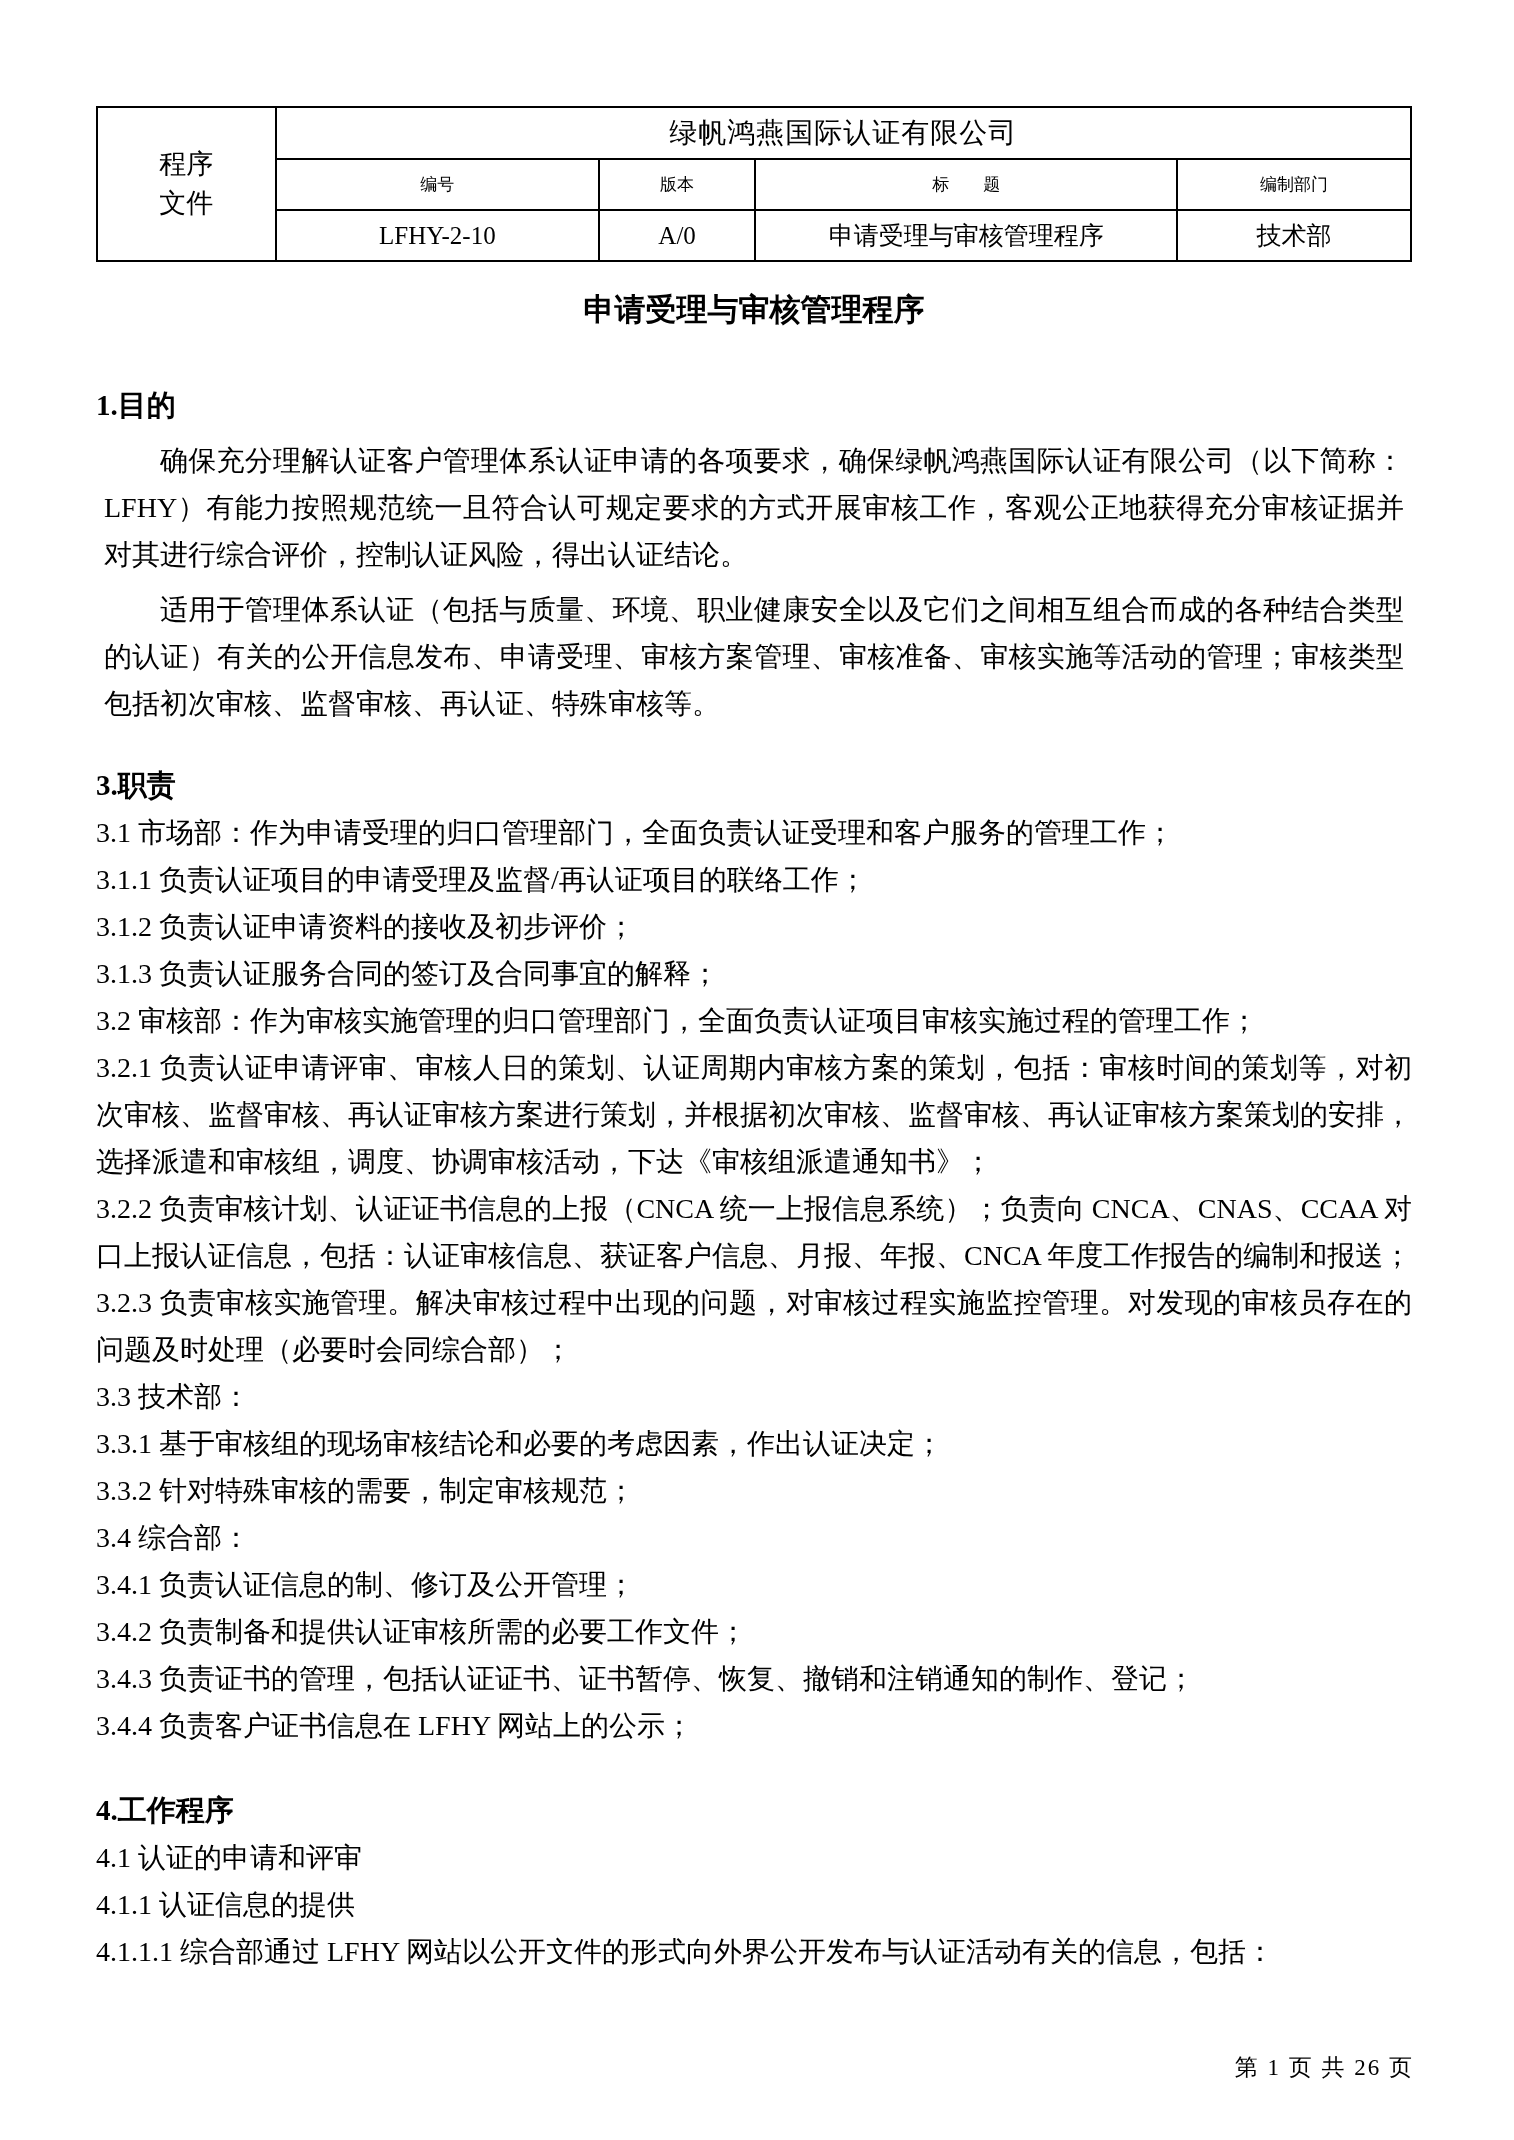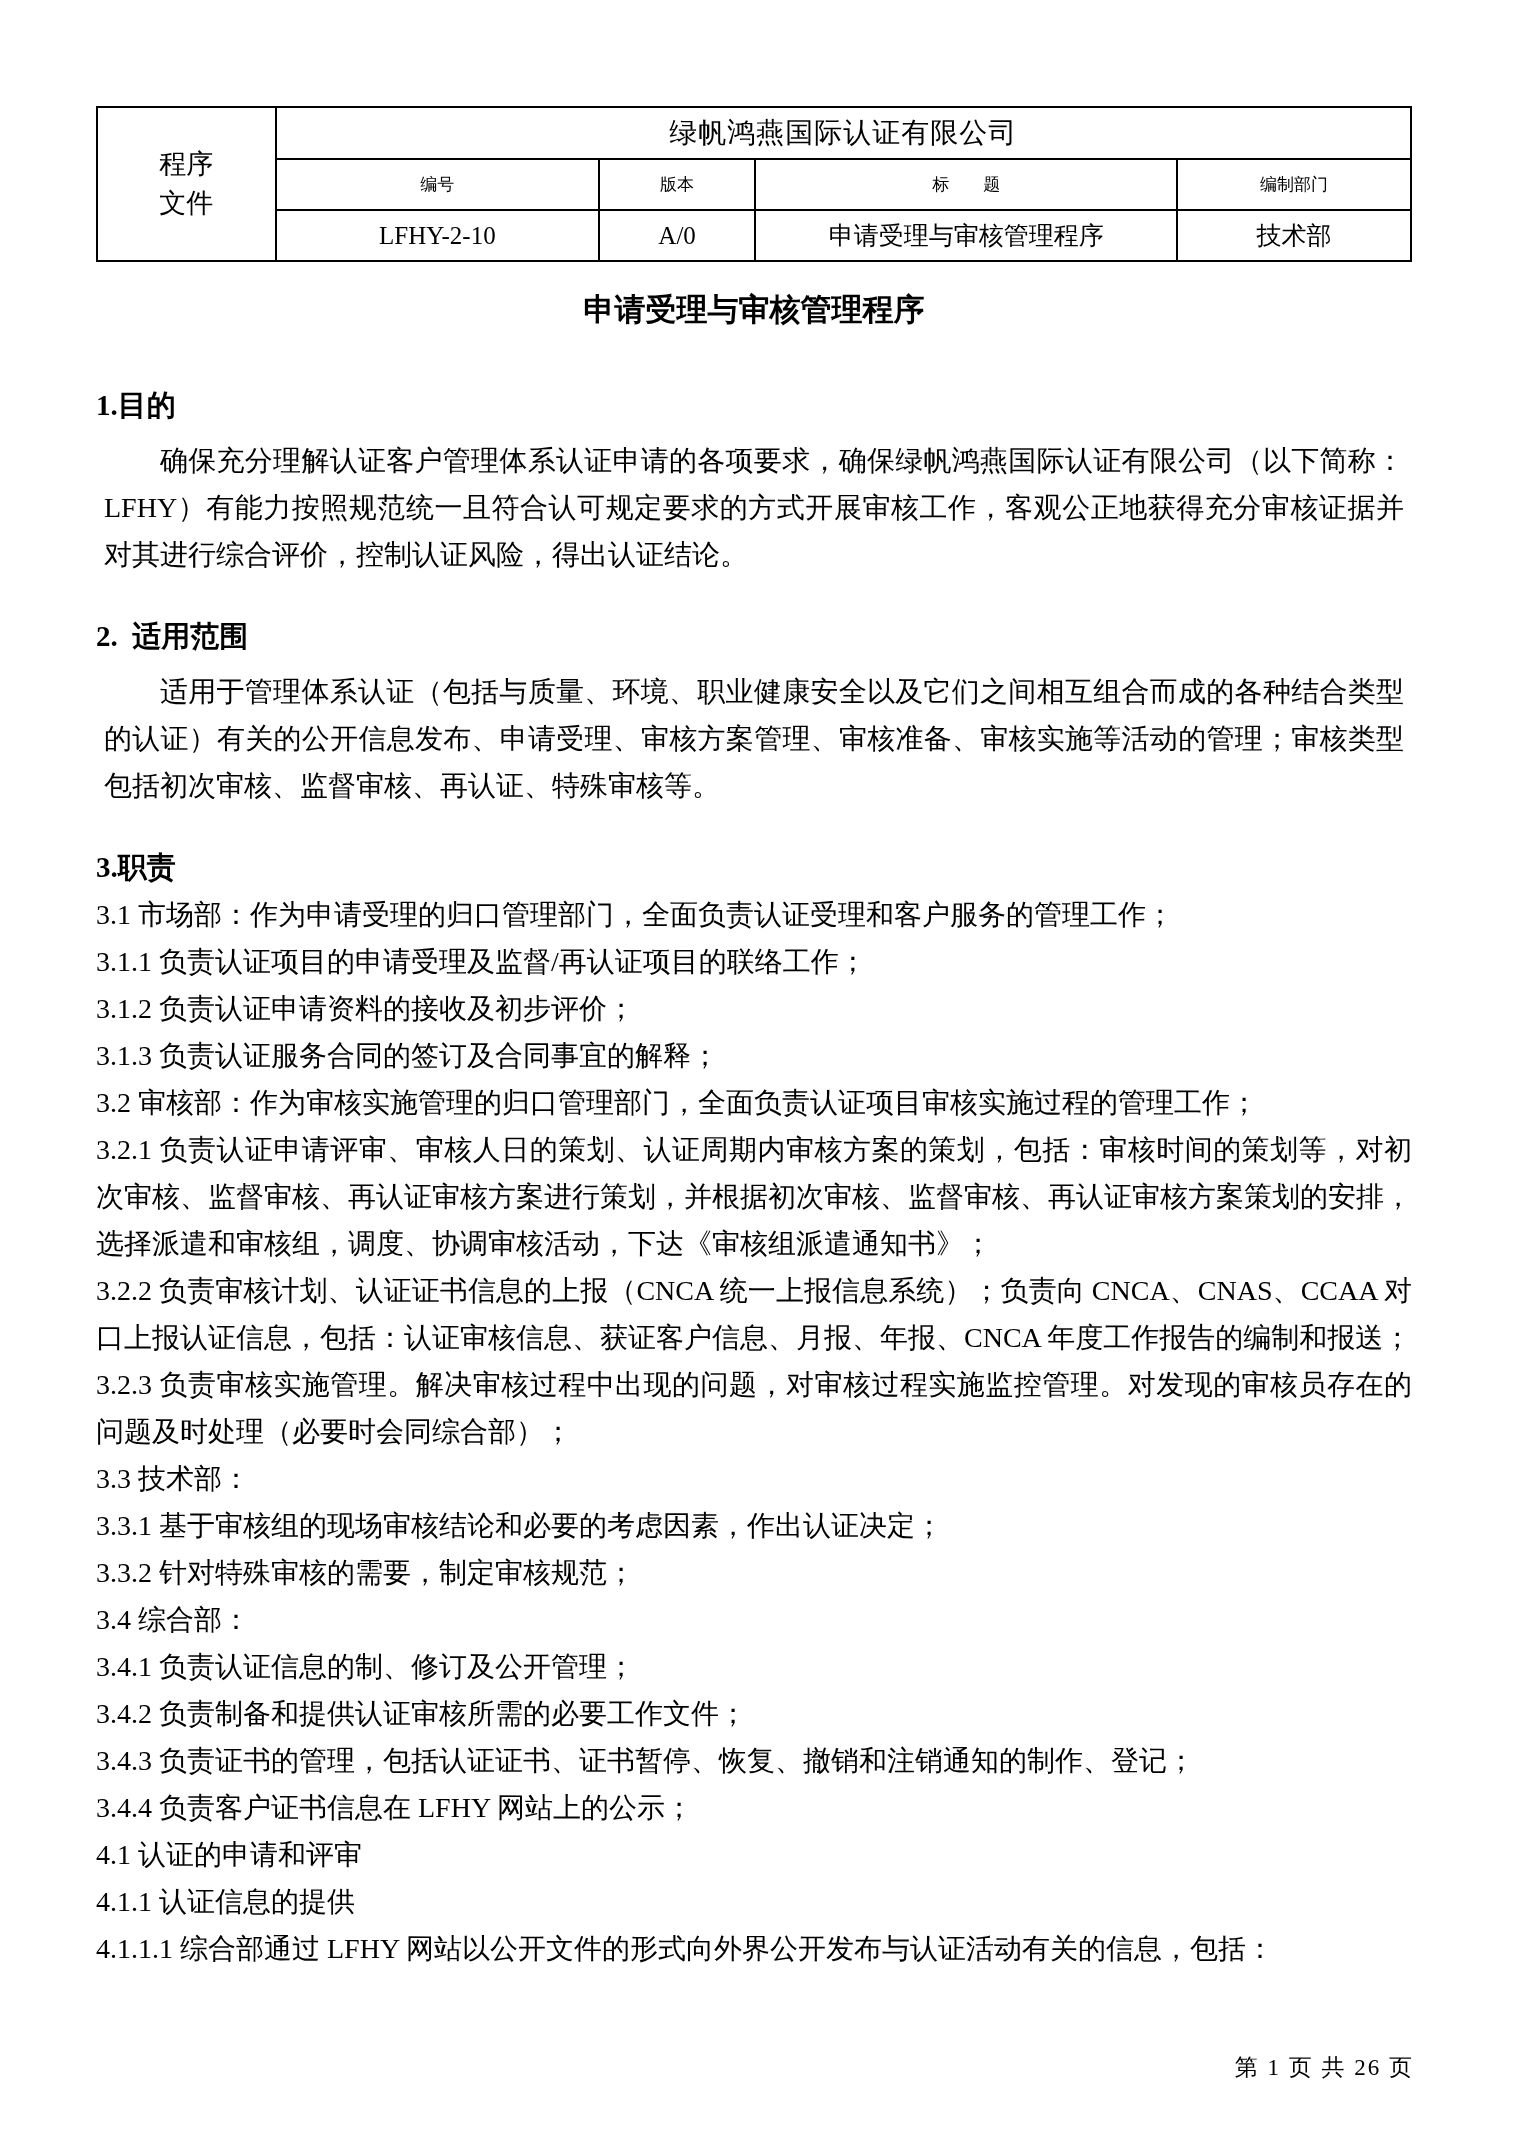--- a/index.html
+++ b/index.html
@@ -122,40 +122,40 @@
         <td class="value-cell">技术部</td>
       </tr>
     </tbody>
   </table>
 
   <div class="doc-title">申请受理与审核管理程序</div>
 
   <div class="sec-heading">1.目的</div>
   <p class="para">确保充分理解认证客户管理体系认证申请的各项要求，确保绿帆鸿燕国际认证有限公司（以下简称：LFHY）有能力按照规范统一且符合认可规定要求的方式开展审核工作，客观公正地获得充分审核证据并对其进行综合评价，控制认证风险，得出认证结论。</p>
 
-  <div class="sec-heading">2.  适用范围</div>
   <p class="para">适用于管理体系认证（包括与质量、环境、职业健康安全以及它们之间相互组合而成的各种结合类型的认证）有关的公开信息发布、申请受理、审核方案管理、审核准备、审核实施等活动的管理；审核类型包括初次审核、监督审核、再认证、特殊审核等。</p>
 
   <div class="sec-heading">3.职责</div>
   <p class="item">3.1 市场部：作为申请受理的归口管理部门，全面负责认证受理和客户服务的管理工作；</p>
   <p class="item">3.1.1 负责认证项目的申请受理及监督/再认证项目的联络工作；</p>
   <p class="item">3.1.2 负责认证申请资料的接收及初步评价；</p>
   <p class="item">3.1.3 负责认证服务合同的签订及合同事宜的解释；</p>
   <p class="item">3.2 审核部：作为审核实施管理的归口管理部门，全面负责认证项目审核实施过程的管理工作；</p>
   <p class="item">3.2.1 负责认证申请评审、审核人日的策划、认证周期内审核方案的策划，包括：审核时间的策划等，对初次审核、监督审核、再认证审核方案进行策划，并根据初次审核、监督审核、再认证审核方案策划的安排，选择派遣和审核组，调度、协调审核活动，下达《审核组派遣通知书》；</p>
   <p class="item">3.2.2 负责审核计划、认证证书信息的上报（CNCA 统一上报信息系统）；负责向 CNCA、CNAS、CCAA 对口上报认证信息，包括：认证审核信息、获证客户信息、月报、年报、CNCA 年度工作报告的编制和报送；</p>
   <p class="item">3.2.3 负责审核实施管理。解决审核过程中出现的问题，对审核过程实施监控管理。对发现的审核员存在的问题及时处理（必要时会同综合部）；</p>
   <p class="item">3.3 技术部：</p>
   <p class="item">3.3.1 基于审核组的现场审核结论和必要的考虑因素，作出认证决定；</p>
   <p class="item">3.3.2 针对特殊审核的需要，制定审核规范；</p>
   <p class="item">3.4 综合部：</p>
   <p class="item">3.4.1 负责认证信息的制、修订及公开管理；</p>
   <p class="item">3.4.2 负责制备和提供认证审核所需的必要工作文件；</p>
   <p class="item">3.4.3 负责证书的管理，包括认证证书、证书暂停、恢复、撤销和注销通知的制作、登记；</p>
   <p class="item">3.4.4  负责客户证书信息在 LFHY 网站上的公示；</p>
 
+  <div class="sec-heading mt-lg">4.工作程序</div>
   <p class="item">4.1 认证的申请和评审</p>
   <p class="item">4.1.1 认证信息的提供</p>
   <p class="item">4.1.1.1 综合部通过 LFHY 网站以公开文件的形式向外界公开发布与认证活动有关的信息，包括：</p>
 
 </div>
 
 <div class="page-footer">第 1 页 共 26 页</div>
 
 </body></html>

